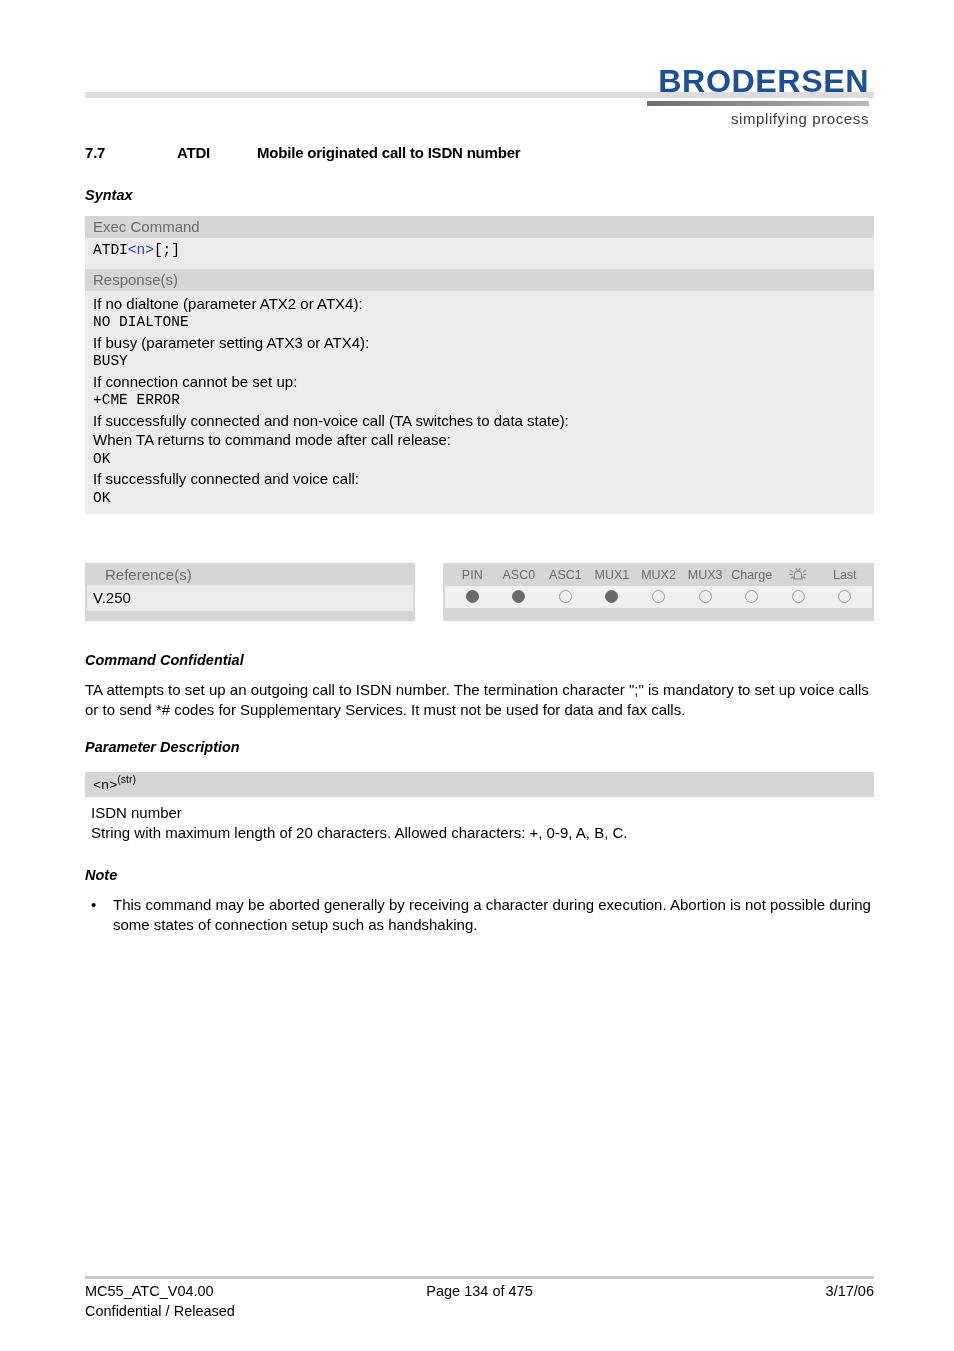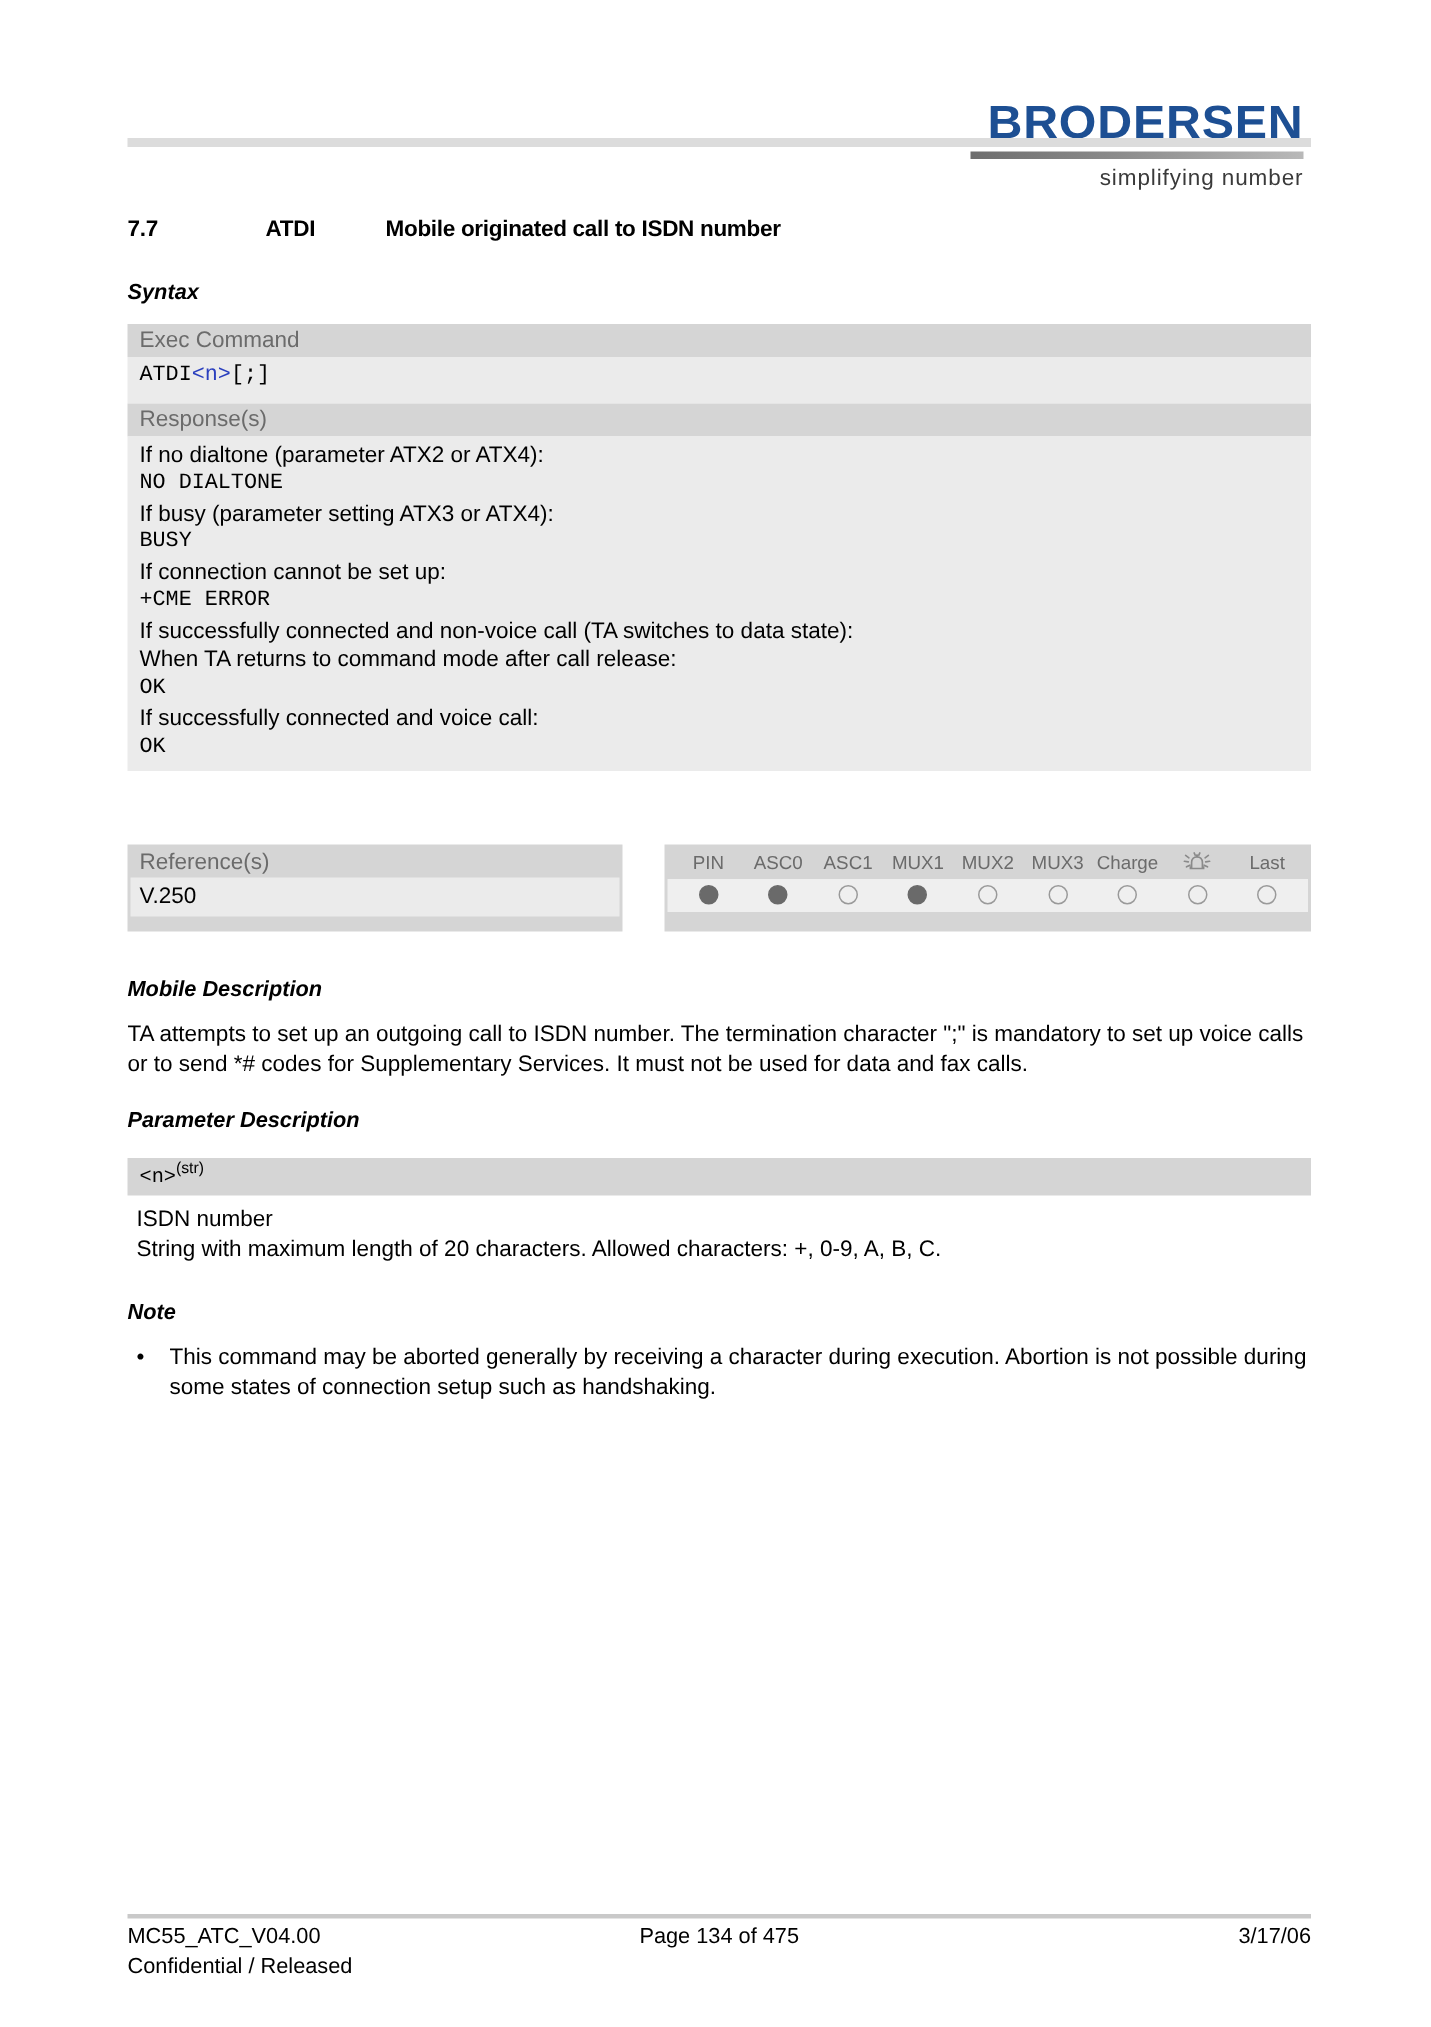--- a/index.html
+++ b/index.html
@@ -149,21 +149,21 @@
     height: 58px;
   }
   .ref-box {
     position: absolute;
     left: 0; top: 0;
     width: 330px;
     background: #d5d5d5;
     height: 58px;
     box-sizing: border-box;
   }
-  .ref-box .row-label { background: transparent; padding: 3px 8px 2px 8px; }
+  .ref-box .row-label { background: transparent; padding: 3px 8px 2px 20px; }
   .ref-value {
     background: #ebebeb;
     margin: 0 2px 2px 2px;
     padding: 2px 6px 3px 6px;
     font-size: 15px;
     line-height: 21px;
   }
   .ind-box {
     position: absolute;
     left: 358px;
@@ -295,21 +295,21 @@
 </style>
 </head>
 <body>
 
 <div class="page">
 
   <div class="header">
     <div class="logo-block">
       <div class="logo-word">BRODERSEN</div>
       <div class="logo-bar"></div>
-      <div class="logo-tag">simplifying number</div>
+      <div class="logo-tag">simplifying process</div>
     </div>
     <div class="header-rule"></div>
   </div>
 
   <div class="content">
 
     <h1 class="section-title"><span class="sec-num">7.7</span><span class="sec-cmd">ATDI</span><span>Mobile originated call to ISDN number</span></h1>
 
     <h2 class="subhead" id="syntax-head">Syntax</h2>
 
@@ -384,21 +384,21 @@
             <div>
               <span class="dot off"></span>
             </div>
             <div>
               <span class="dot off"></span>
             </div>
           </div>
       </div>
     </div>
 
-    <h2 class="subhead" id="cmddesc-head">Mobile Description</h2>
+    <h2 class="subhead" id="cmddesc-head">Command Confidential</h2>
     <p class="body-par" id="cmddesc-par"><span>TA attempts to set up an outgoing call to ISDN number. The termination character ";" is mandatory to set up voice</span> <span>calls or to send *# codes for Supplementary Services. It must not be used for data and fax calls.</span></p>
 
     <h2 class="subhead" id="paramdesc-head">Parameter Description</h2>
     <div class="param-bar">
       <span class="param-name">&lt;n&gt;</span><span class="param-sup">(str)</span>
     </div>
     <p class="body-par" id="param-lines"><span>ISDN number</span><br><span>String with maximum length of 20 characters. Allowed characters: +, 0-9, A, B, C.</span></p>
 
     <h2 class="subhead" id="note-head">Note</h2>
     <ul class="note-list">

